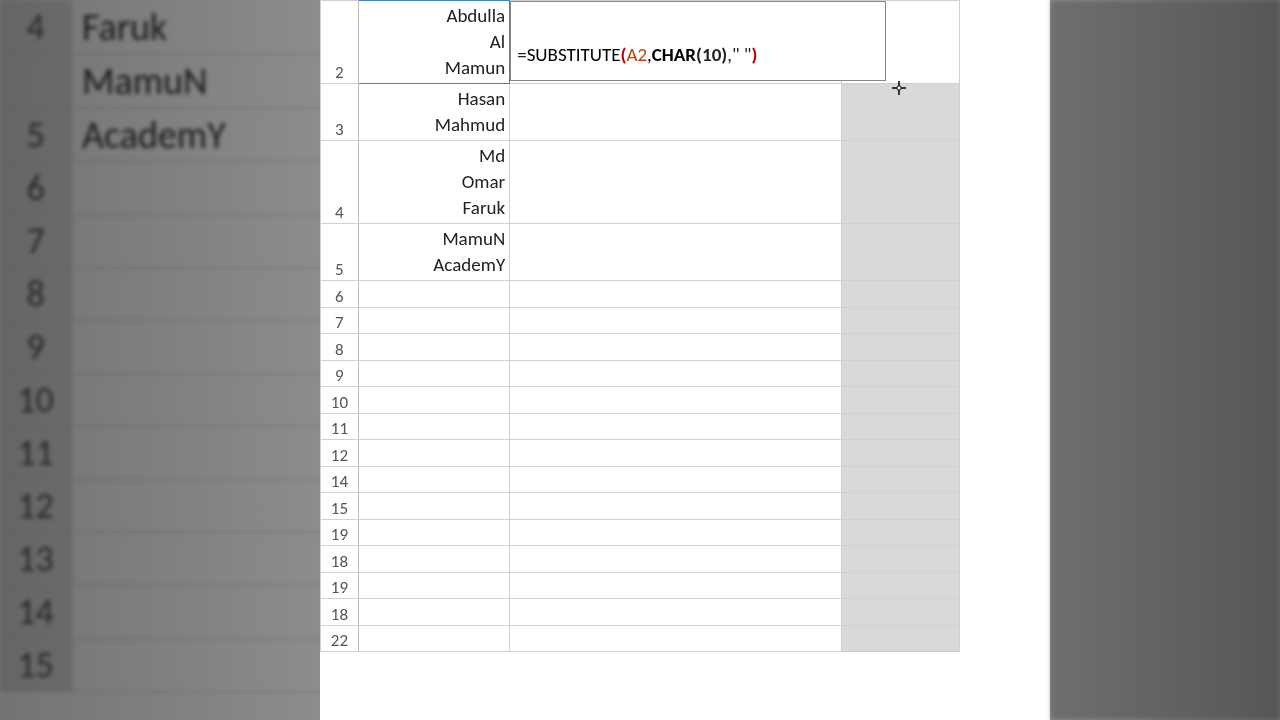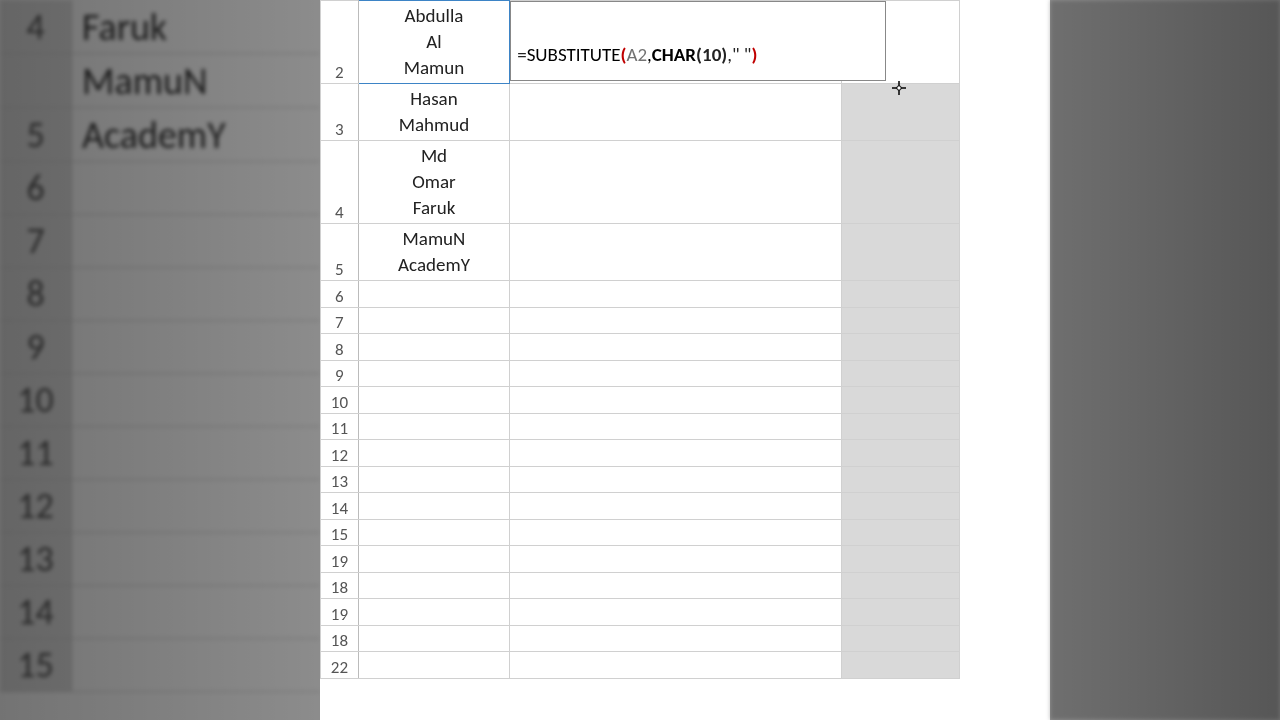--- a/index.html
+++ b/index.html
@@ -120,21 +120,21 @@
       font-size: 17px;
       border-right: 1px solid #bbb !important;
       vertical-align: bottom !important;
       padding-bottom: 2px;
     }
 
     .col-a {
       width: 144px;
       padding: 2px 4px !important;
       vertical-align: top !important;
-      text-align: center;
+      text-align: right;
       color: #222;
       line-height: 26px;
     }
     .col-b {
       width: 316px;
       padding: 2px 4px !important;
       vertical-align: top !important;
       text-align: left;
     }
     .col-c { width: 112px; }
@@ -157,21 +157,21 @@
       background: #fff;
       padding: 28px 6px 2px 6px;
       z-index: 5;
       font-size: 19px;
       display:flex;
       align-items:center;
     }
 
     .formula-text { color: #222; white-space: nowrap; }
     .fn-black { color: #000; }
-    .fn-blue { color: #737373; }
+    .fn-blue { color: #c2410c; }
     .fn-red  { color: #c00000; font-weight: bold; }
     .fn-bold { font-weight: bold; }
 
     
     .cursor-plus {
       position: absolute;
       left: 572px;
       top: 80px;
       z-index: 10;
       font-size: 16px;
@@ -340,26 +340,20 @@
           <td class="col-b"></td>
           <td class="col-c" style="background:#d9d9d9"></td>
         </tr>
     <tr>
           <td class="row-header">12</td>
           <td class="col-a"></td>
           <td class="col-b"></td>
           <td class="col-c" style="background:#d9d9d9"></td>
         </tr>
     <tr>
-          <td class="row-header">13</td>
-          <td class="col-a"></td>
-          <td class="col-b"></td>
-          <td class="col-c" style="background:#d9d9d9"></td>
-        </tr>
-    <tr>
           <td class="row-header">14</td>
           <td class="col-a"></td>
           <td class="col-b"></td>
           <td class="col-c" style="background:#d9d9d9"></td>
         </tr>
     <tr>
           <td class="row-header">15</td>
           <td class="col-a"></td>
           <td class="col-b"></td>
           <td class="col-c" style="background:#d9d9d9"></td>

